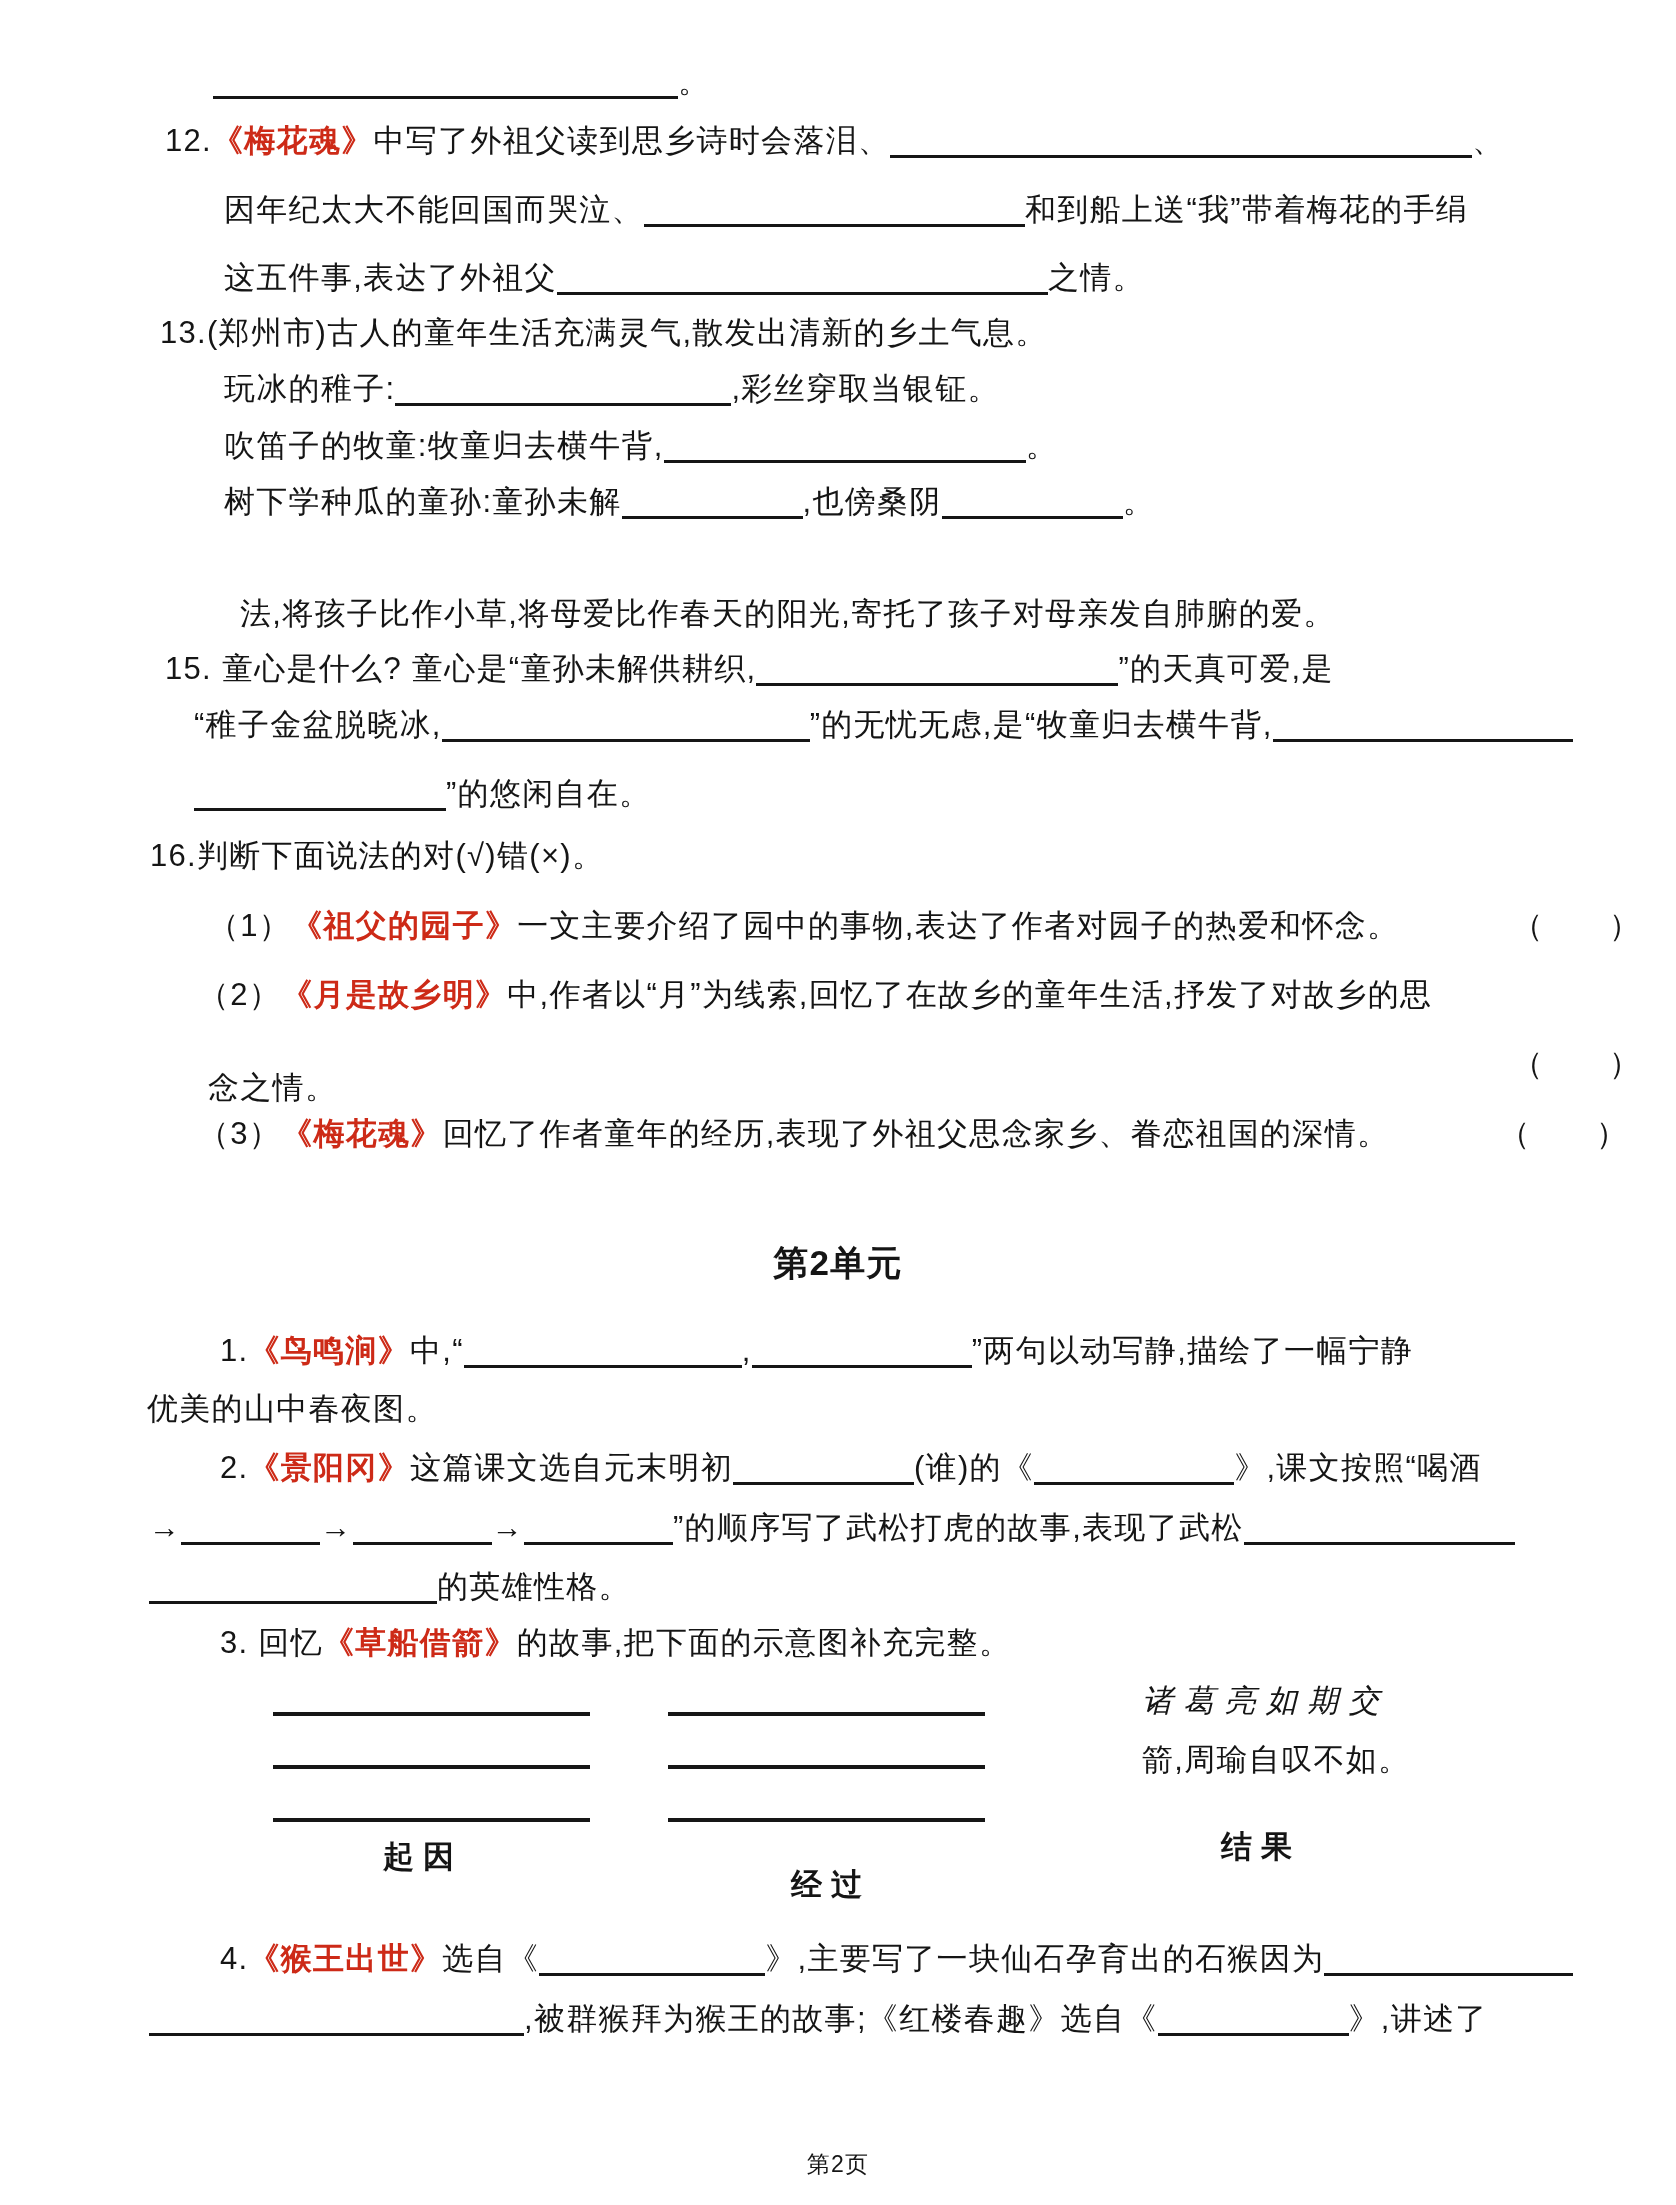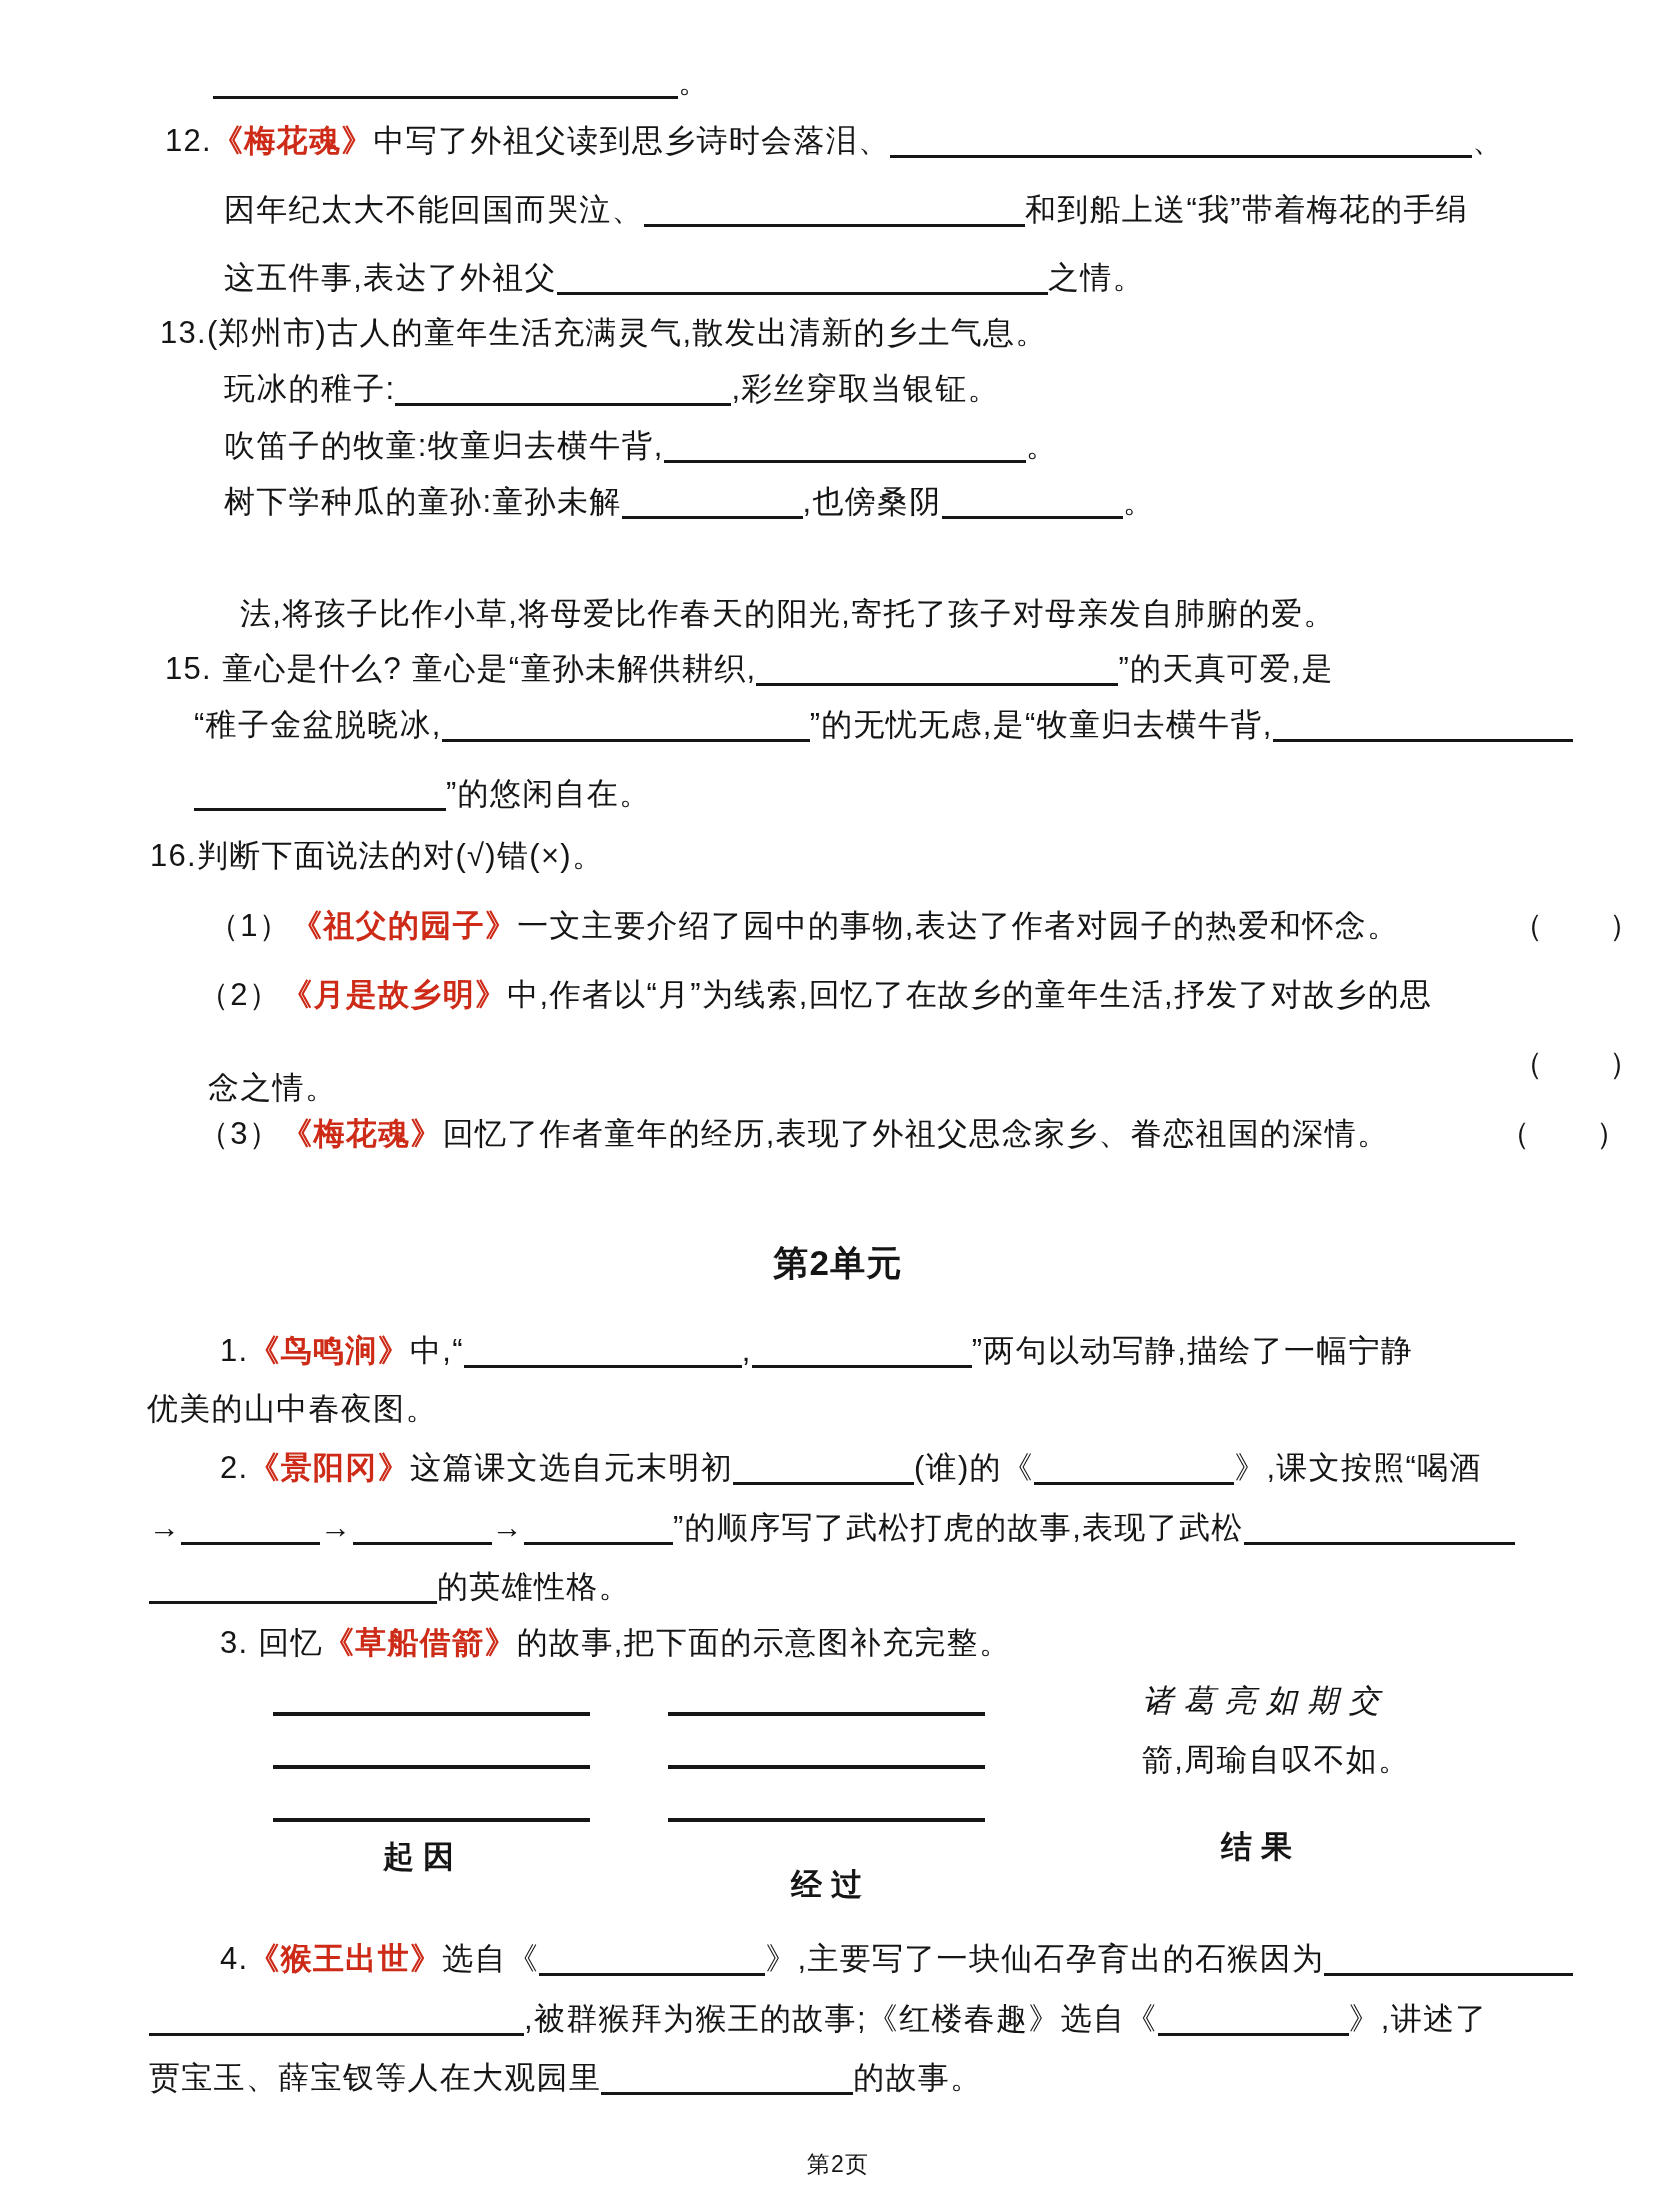--- a/index.html
+++ b/index.html
@@ -77,21 +77,20 @@
     <div class="line" style="top: 1507px; left: 149px;"><span class="t">→</span><span class="b" style="width: 139px;"></span><span class="t">→</span><span class="b" style="width: 139px;"></span><span class="t">→</span><span class="b" style="width: 149px;"></span><span class="t">”的顺序写了武松打虎的故事,表现了武松</span><span class="b" style="width: 271px;"></span></div>
     <div class="line" style="top: 1566px; left: 149px;"><span class="b" style="width: 288px;"></span><span class="t">的英雄性格。</span></div>
     <div class="line" style="top: 1622px; left: 220px;"><span class="t">3. 回忆</span><span class="t r">《草船借箭》</span><span class="t">的故事,把下面的示意图补充完整。</span></div>
     <div class="line" style="top: 1680px; left: 1142px; letter-spacing: 10.3px; font-style: italic;"><span class="t">诸葛亮如期交</span></div>
     <div class="line" style="top: 1739px; left: 1142px;"><span class="t">箭,周瑜自叹不如。</span></div>
     <div class="line" style="top: 1836px; left: 383px; font-weight: 700; letter-spacing: 9px;"><span class="t">起因</span></div>
     <div class="line" style="top: 1844px; left: 791px; font-weight: 700; letter-spacing: 9px; margin-top: 20px;"><span class="t">经过</span></div>
     <div class="line" style="top: 1826px; left: 1221px; font-weight: 700; letter-spacing: 9px;"><span class="t">结果</span></div>
     <div class="line" style="top: 1938px; left: 220px;"><span class="t">4.</span><span class="t r">《猴王出世》</span><span class="t">选自《</span><span class="b" style="width: 226px;"></span><span class="t">》,主要写了一块仙石孕育出的石猴因为</span><span class="b" style="width: 249px;"></span></div>
     <div class="line" style="top: 1998px; left: 149px;"><span class="b" style="width: 375px;"></span><span class="t">,被群猴拜为猴王的故事;《红楼春趣》选自《</span><span class="b" style="width: 191px;"></span><span class="t">》,讲述了</span></div>
-    <div class="line" style="top: 2057px; left: 149px;"><span class="t">贾宝玉、薛宝钗等人在大观园里</span><span class="b" style="width: 252px;"></span><span class="t">的故事。</span></div>
     <div class="line center" style="top: 2144px; font-size: 23px;"><span class="t">第2页</span></div>
     <div class="rule" style="left: 273px; top: 1712px; width: 317px;"></div>
     <div class="rule" style="left: 273px; top: 1765px; width: 317px;"></div>
     <div class="rule" style="left: 273px; top: 1818px; width: 317px;"></div>
     <div class="rule" style="left: 668px; top: 1712px; width: 317px;"></div>
     <div class="rule" style="left: 668px; top: 1765px; width: 317px;"></div>
     <div class="rule" style="left: 668px; top: 1818px; width: 317px;"></div>
   </div>
 
 

